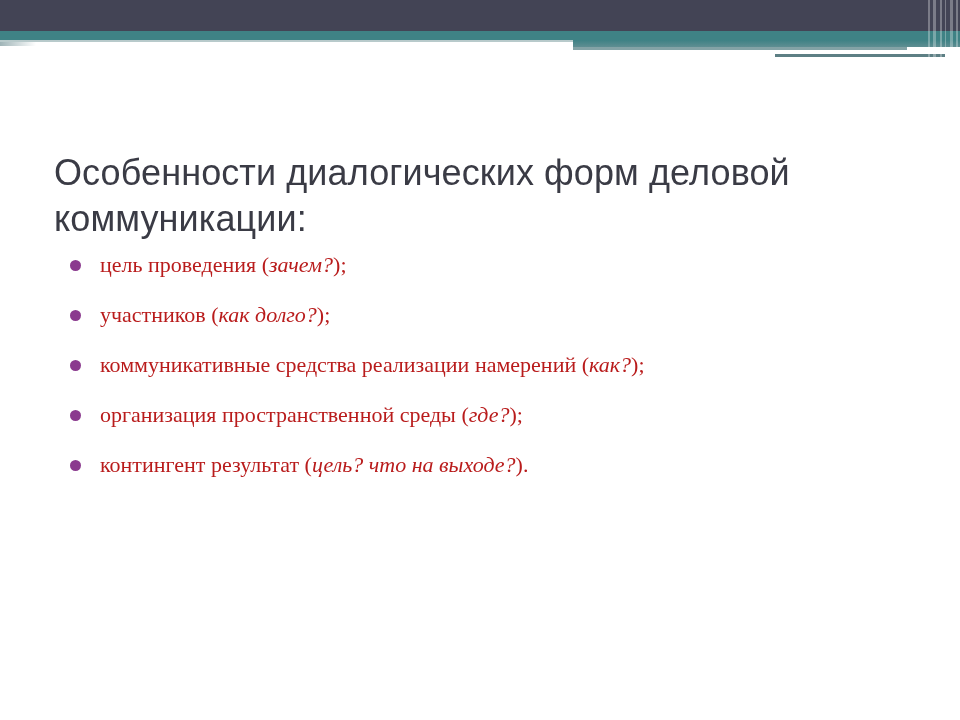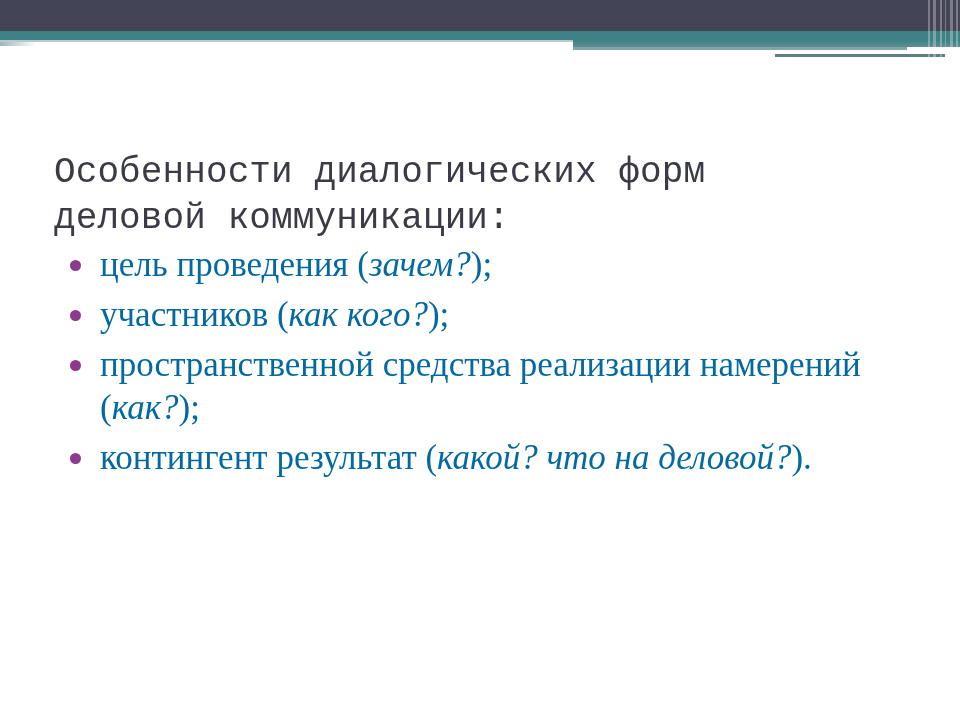--- a/index.html
+++ b/index.html
@@ -125,21 +125,21 @@
   .vs4 { left: 19px; width: 1px; background: rgba(255,255,255,.22); }
   .vs5 { left: 24px; width: 3px; background: rgba(255,255,255,.28); }
   .vs6 { left: 30px; width: 2px; background: rgba(255,255,255,.18); }
 
   
   .title {
     position: absolute;
     left: 54px;
     top: 126px;
     width: 760px;
-    font-family: Liberation Mono, monospace;
+    font-family: Liberation Sans, sans-serif;
     font-size: 36px;
     line-height: 46px;
     font-weight: 400;
     color: #3a3b45;
     letter-spacing: .1px;
   }
 
   
   .bullets {
     position: absolute;
@@ -148,23 +148,23 @@
     width: 860px;
     margin: 0;
     padding: 0;
     list-style: none;
   }
   .bullet {
     position: relative;
     padding-left: 38px;
     margin: 0 0 7px 0;
     font-family: "Liberation Serif", "DejaVu Serif", serif;
-    font-size: 35px;
+    font-size: 22px;
     line-height: 43px;
-    color: #0369a1;
+    color: #b91c1c;
   }
   .bullet .dot {
     position: absolute;
     left: 8px;
     top: 17px;
     width: 11px;
     height: 11px;
     border-radius: 50%;
     background: #8b3a8e;
   }
@@ -199,25 +199,29 @@
 
   <h1 class="title">Особенности диалогических форм деловой коммуникации:</h1>
 
   <ul class="bullets">
     <li class="bullet">
       <span class="dot"></span>
       <span>цель проведения (</span><span class="q">зачем?</span><span>);</span>
     </li>
     <li class="bullet">
       <span class="dot"></span>
-      <span>участников (</span><span class="q">как кого?</span><span>);</span>
-    </li>
-    <li class="bullet">
-      <span class="dot"></span>
-      <span>пространственной средства реализации намерений (</span><span class="q">как?</span><span>);</span>
-    </li>
-    <li class="bullet">
-      <span class="dot"></span>
-      <span>контингент результат (</span><span class="q">какой? что на деловой?</span><span>).</span>
+      <span>участников (</span><span class="q">как долго?</span><span>);</span>
+    </li>
+    <li class="bullet">
+      <span class="dot"></span>
+      <span>коммуникативные средства реализации намерений (</span><span class="q">как?</span><span>);</span>
+    </li>
+    <li class="bullet">
+      <span class="dot"></span>
+      <span>организация пространственной среды (</span><span class="q">где?</span><span>);</span>
+    </li>
+    <li class="bullet">
+      <span class="dot"></span>
+      <span>контингент результат (</span><span class="q">цель? что на выходе?</span><span>).</span>
     </li>
   </ul>
 
 </div>
 
 </body></html>

